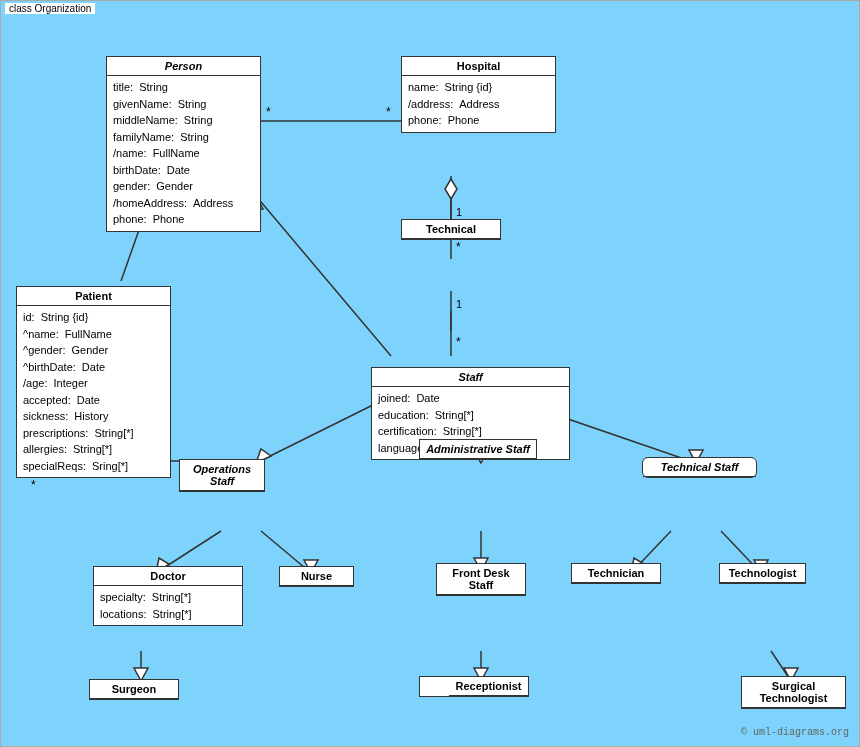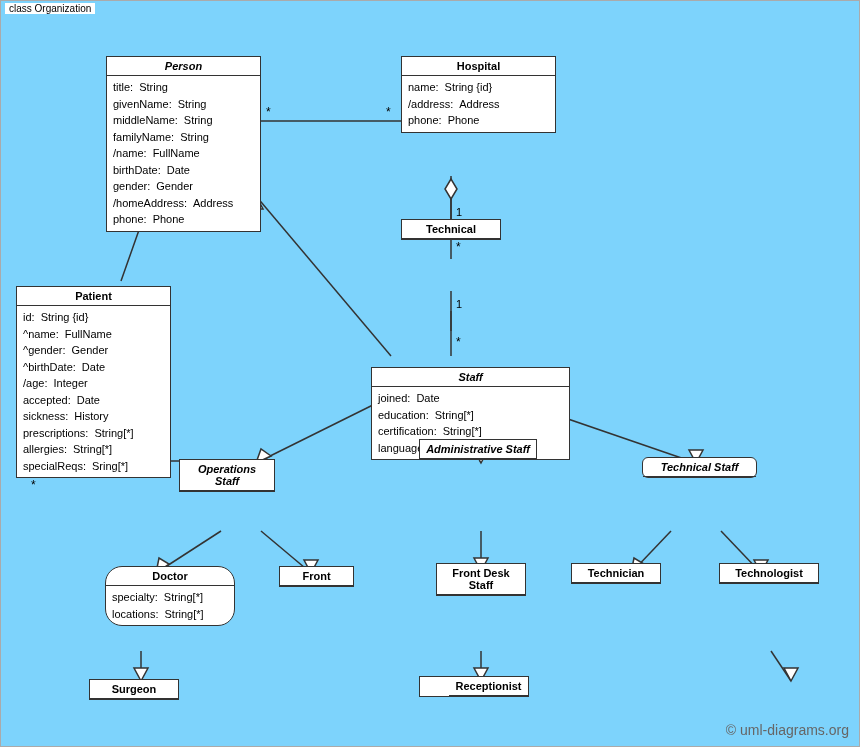--- a/index.html
+++ b/index.html
@@ -262,66 +262,69 @@
           <span class="attr-name">certification:</span>
           <span class="attr-type">String[*]</span>
         </div>
       <div class="attr-row">
           <span class="attr-name">languages:</span>
           <span class="attr-type">String[*]</span>
         </div>
     </div>
   </div>
 
-  <div class="uml-box" style="left:178px; top:458px; width:96px;">
+  <div class="uml-box" style="left:178px; top:458px; width:86px;">
     <div class="title">Operations Staff</div>
   </div>
 
   <div class="uml-box" style="left:418px; top:438px; width:118px;">
     <div class="title">Administrative Staff</div>
   </div>
 
   <div class="uml-box" style="left:641px; top:456px; width:115px;border-radius:6px;">
     <div class="title">Technical Staff</div>
   </div>
 
-  <div class="uml-box" style="left:104px; top:565px; width:130px;border-radius:17px;">
+  <div class="uml-box" style="left:92px; top:565px; width:150px;">
     <div class="title normal">Doctor</div>
     <div class="attrs">
       <div class="attr-row">
           <span class="attr-name">specialty:</span>
           <span class="attr-type">String[*]</span>
         </div>
       <div class="attr-row">
           <span class="attr-name">locations:</span>
           <span class="attr-type">String[*]</span>
         </div>
     </div>
   </div>
 
   <div class="uml-box" style="left:278px; top:565px; width:75px;">
-    <div class="title normal">Front</div>
+    <div class="title normal">Nurse</div>
   </div>
 
   <div class="uml-box" style="left:435px; top:562px; width:90px;">
     <div class="title normal">Front Desk Staff</div>
   </div>
 
   <div class="uml-box" style="left:570px; top:562px; width:90px;">
     <div class="title normal">Technician</div>
   </div>
 
-  <div class="uml-box" style="left:718px; top:562px; width:100px;">
+  <div class="uml-box" style="left:718px; top:562px; width:87px;">
     <div class="title normal">Technologist</div>
   </div>
 
   <div class="uml-box" style="left:88px; top:678px; width:90px;">
     <div class="title normal">Surgeon</div>
   </div>
 
   <div class="uml-box" style="left:418px; top:675px; width:110px;padding-left:29px;">
     <div class="title normal">Receptionist</div>
   </div>
 
-
-  <div style="position:absolute; bottom:8px; right:10px; font-size:14px; color:#666;">© uml-diagrams.org</div>
+  <div class="uml-box" style="left:740px; top:675px; width:105px;">
+    <div class="title normal">Surgical Technologist</div>
+  </div>
+
+  <div style="position:absolute; bottom:8px; right:10px; font-size:10px; color:#666;font-family:Liberation Mono, monospace;">© uml-diagrams.org</div>
 
 </div>
 
 </body></html>

